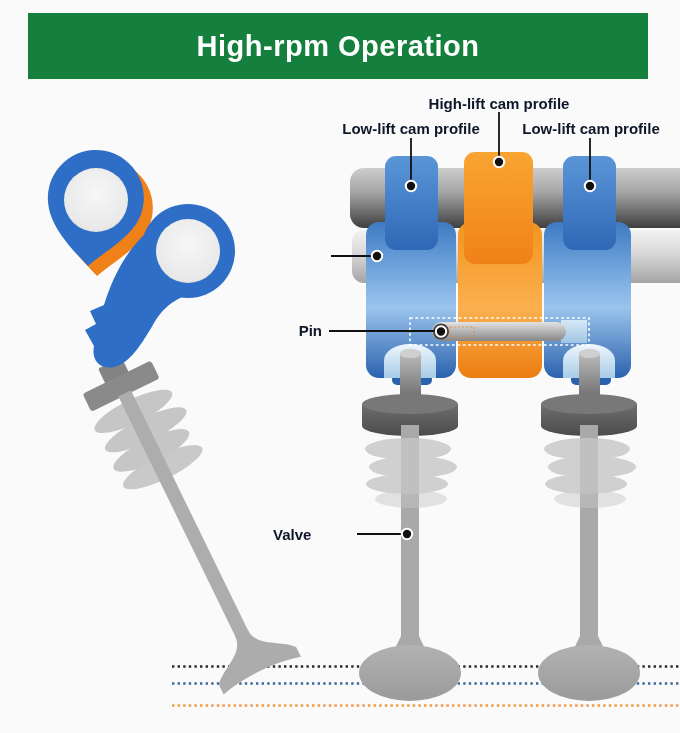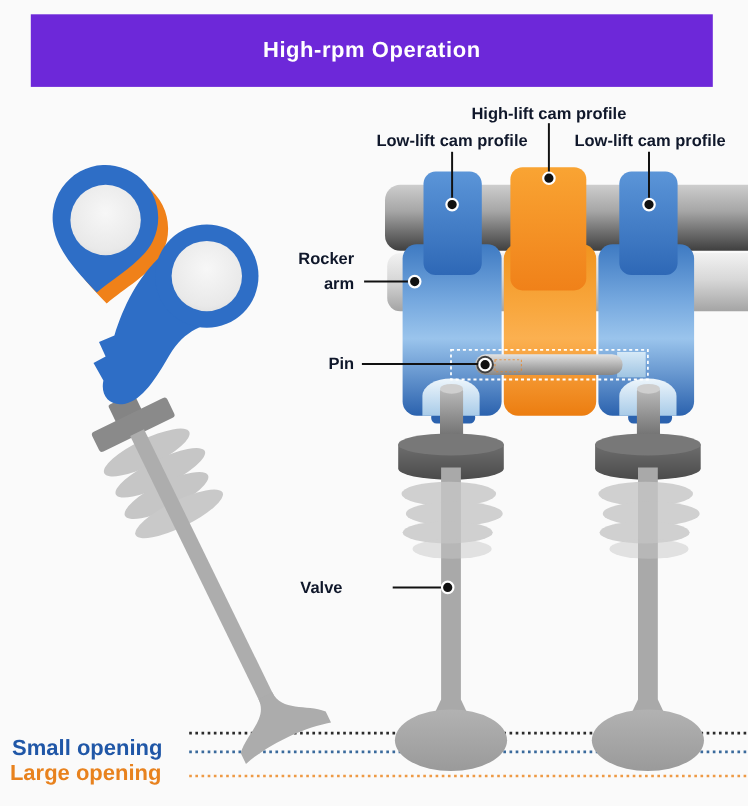--- a/index.html
+++ b/index.html
@@ -4,22 +4,22 @@
 <style>
   html,body{margin:0;padding:0;}
   body{background:#e9e9e9;font-family:"Liberation Sans", sans-serif;}
   .stage{
     position:relative;width:680px;height:733px;background:#FAFAFA;
     overflow:hidden;margin:0 auto;
   }
   .artwork{position:absolute;left:0;top:0;}
   .banner{
     position:absolute;left:28px;top:13px;width:620px;height:66px;
-    background:#6d28d9;color:#FFFFFF;text-align:center;
-    font-weight:700;font-size:20px;line-height:66px;letter-spacing:.5px;
+    background:#15803d;color:#FFFFFF;text-align:center;
+    font-weight:700;font-size:29px;line-height:66px;letter-spacing:.5px;
     font-family:"Liberation Sans", sans-serif;
   }
   .callout{
     position:absolute;color:#0f172a;font-weight:700;font-size:15px;
     line-height:18px;font-family:"Liberation Sans", sans-serif;white-space:nowrap;
   }
   .c-high {left:379px;top:95px;width:240px;text-align:center;}
   .c-lowl {left:291px;top:120px;width:240px;text-align:center;}
   .c-lowr {left:471px;top:120px;width:240px;text-align:center;}
   .c-rocker{left:258px;top:224px;width:64px;text-align:right;line-height:23px;white-space:normal;}
@@ -205,20 +205,17 @@
     </g>
   </svg>
 
   <div class="banner">
     <span>High-rpm Operation</span>
   </div>
 
   <div class="callout c-high">High-lift cam profile</div>
   <div class="callout c-lowl">Low-lift cam profile</div>
   <div class="callout c-lowr">Low-lift cam profile</div>
-  <div class="callout c-rocker">Rocker arm</div>
   <div class="callout c-pin">Pin</div>
   <div class="callout c-valve">Valve</div>
 
-  <div class="legend-label legend-small">Small opening</div>
-  <div class="legend-label legend-large">Large opening</div>
 
 </div>
 
 </body></html>

